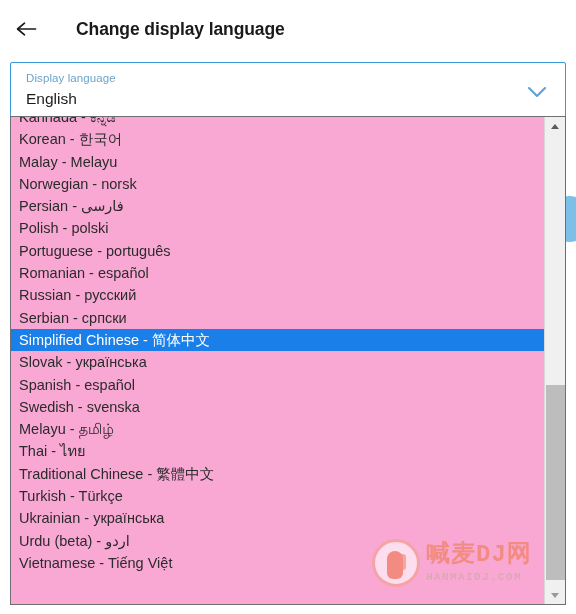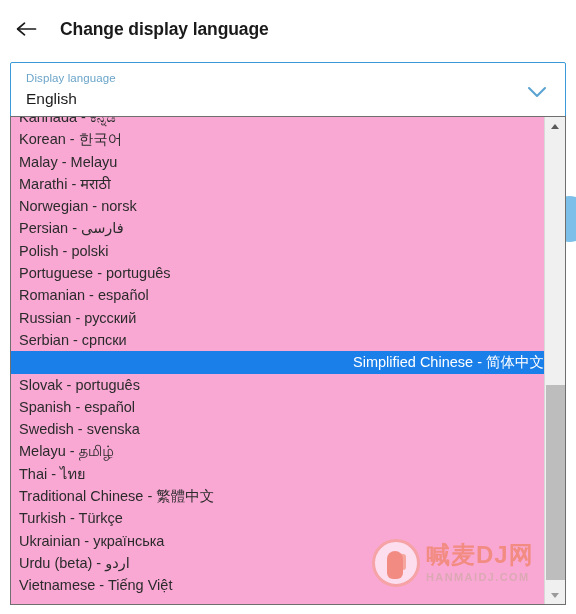--- a/index.html
+++ b/index.html
@@ -17,20 +17,21 @@
     background: #ffffff;
   }
 
   
   .header {
     position: absolute;
     left: 0; top: 0;
     width: 576px; height: 58px;
     display: flex;
     align-items: center;
+    gap: 16px;
   }
   .back-btn {
     width: 40px; height: 40px;
     margin-left: 6px;
     display: flex;
     align-items: center;
     justify-content: center;
     cursor: pointer;
     border: none;
     background: transparent;
@@ -116,21 +117,20 @@
     padding-left: 8px;
     font-size: 14.5px;
     color: #2b2b2b;
     white-space: nowrap;
     cursor: default;
     overflow: hidden;
   }
   .option.selected {
     background: #1a7fe8;
     color: #ffffff;
-    text-align: right;
   }
 
   
   .scrollbar {
     position: absolute;
     right: 0; top: 0;
     width: 21px;
     height: 487px;
     background: #f0f0f0;
     border-left: 1px solid #d8d8d8;
@@ -167,20 +167,21 @@
   
   .watermark {
     position: absolute;
     left: 372px; top: 536px;
     width: 196px; height: 54px;
     z-index: 6;
     opacity: 0.62;
     pointer-events: none;
     display: flex;
     align-items: center;
+    font-family: Liberation Mono, monospace;
   }
   .wm-badge {
     width: 48px; height: 48px;
     border-radius: 50%;
     border: 3px solid #f4a08a;
     position: relative;
     flex: 0 0 auto;
     background: #ffffff;
   }
   .wm-badge::after {
@@ -251,30 +252,29 @@
       </svg>
     </div>
   </div>
 
   <div class="listbox">
     <div class="list-scrollarea">
       <div class="list-inner" id="options-host">
           <div class="option">Kannada - ಕನ್ನಡ</div>
           <div class="option">Korean - 한국어</div>
           <div class="option">Malay - Melayu</div>
-          <div class="option">Marathi - मराठी</div>
           <div class="option">Norwegian - norsk</div>
           <div class="option">Persian - فارسی</div>
           <div class="option">Polish - polski</div>
           <div class="option">Portuguese - português</div>
           <div class="option">Romanian - español</div>
           <div class="option">Russian - русский</div>
           <div class="option">Serbian - српски</div>
           <div class="option selected">Simplified Chinese - 简体中文</div>
-          <div class="option">Slovak - português</div>
+          <div class="option">Slovak - українська</div>
           <div class="option">Spanish - español</div>
           <div class="option">Swedish - svenska</div>
           <div class="option">Melayu - தமிழ்</div>
           <div class="option">Thai - ไทย</div>
           <div class="option">Traditional Chinese - 繁體中文</div>
           <div class="option">Turkish - Türkçe</div>
           <div class="option">Ukrainian - українська</div>
           <div class="option">Urdu (beta) - اردو</div>
           <div class="option">Vietnamese - Tiếng Việt</div>
         </div>

